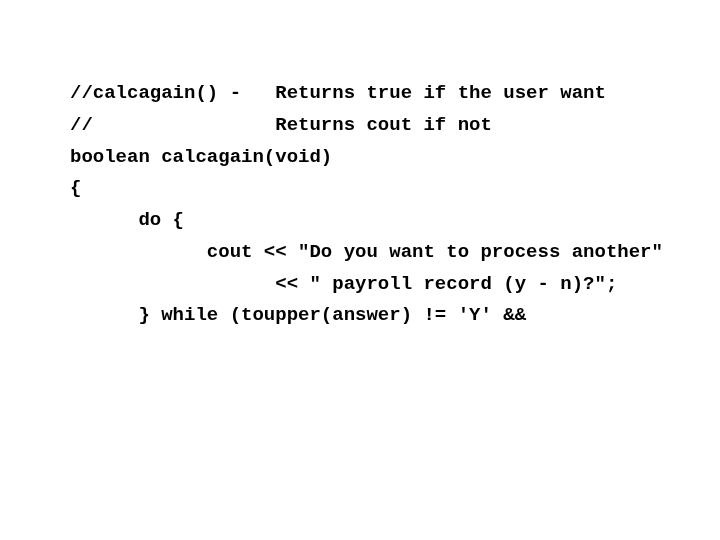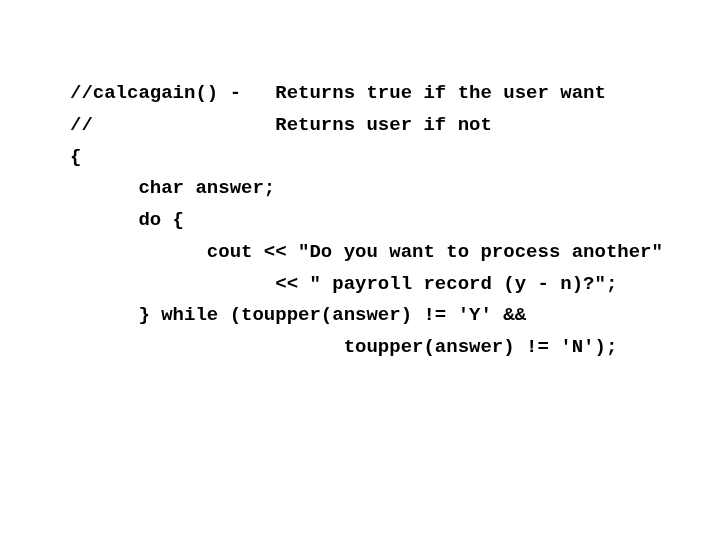--- a/index.html
+++ b/index.html
@@ -21,22 +21,21 @@
     .code-line {
       white-space: pre;
       display: block;
     }
   </style>
 </head>
 <body>
 
 <div>
   <span class="code-line">//calcagain() -   Returns true if the user want</span>
-  <span class="code-line">//                Returns user if not</span>
+  <span class="code-line">//                Returns cout if not</span>
+  <span class="code-line">boolean calcagain(void)</span>
   <span class="code-line">{</span>
-  <span class="code-line">      char answer;</span>
   <span class="code-line"></span>
   <span class="code-line">      do {</span>
   <span class="code-line">            cout &lt;&lt; "Do you want to process another"</span>
   <span class="code-line">                  &lt;&lt; " payroll record (y - n)?";</span>
   <span class="code-line">      } while (toupper(answer) != 'Y' &amp;&amp;</span>
-  <span class="code-line">                        toupper(answer) != 'N');</span>
 </div>
 
 </body></html>

